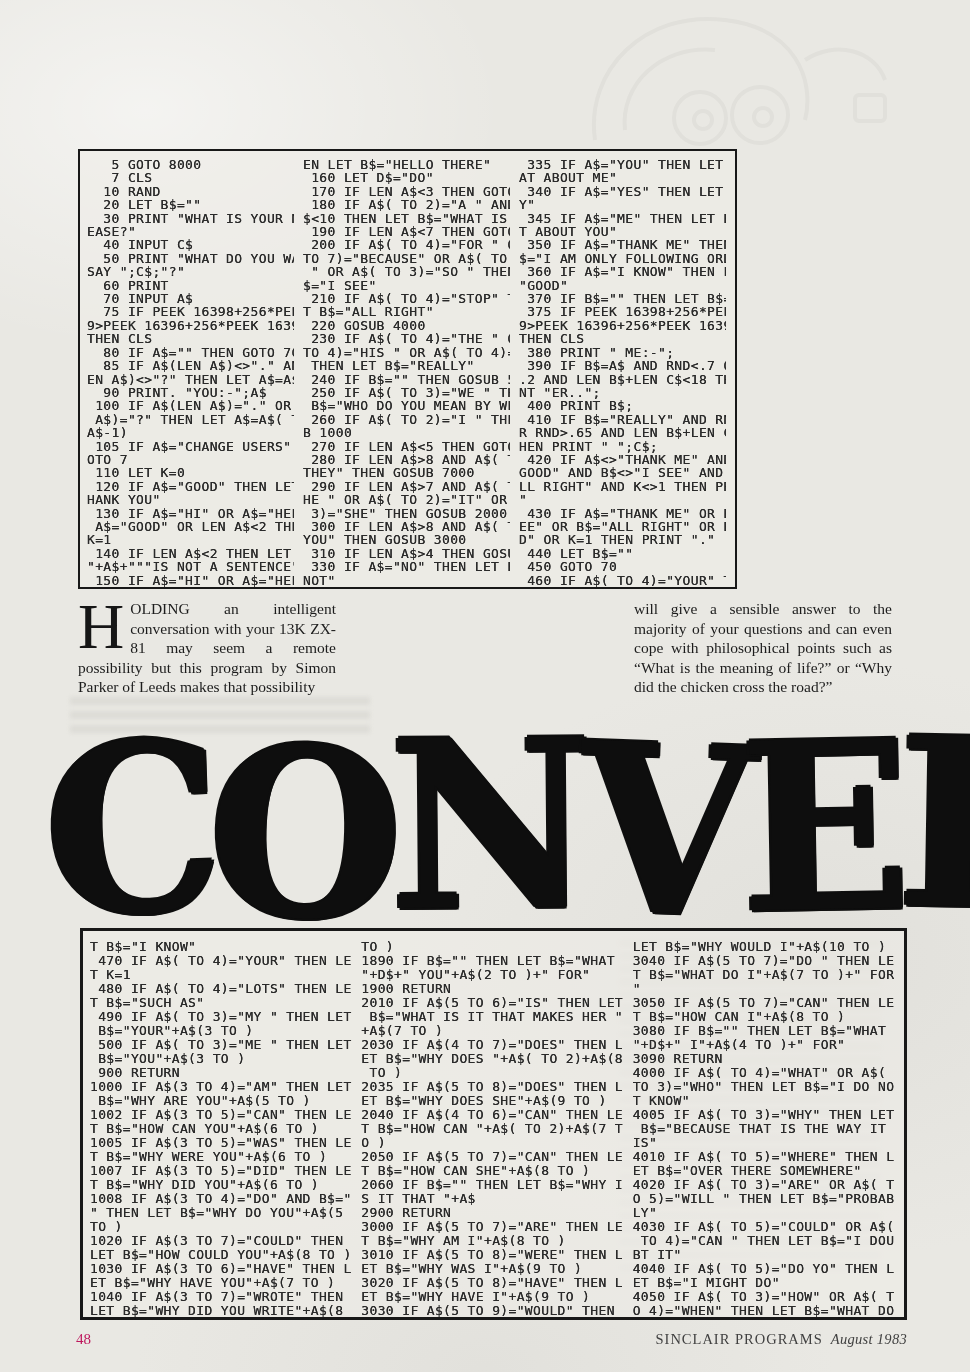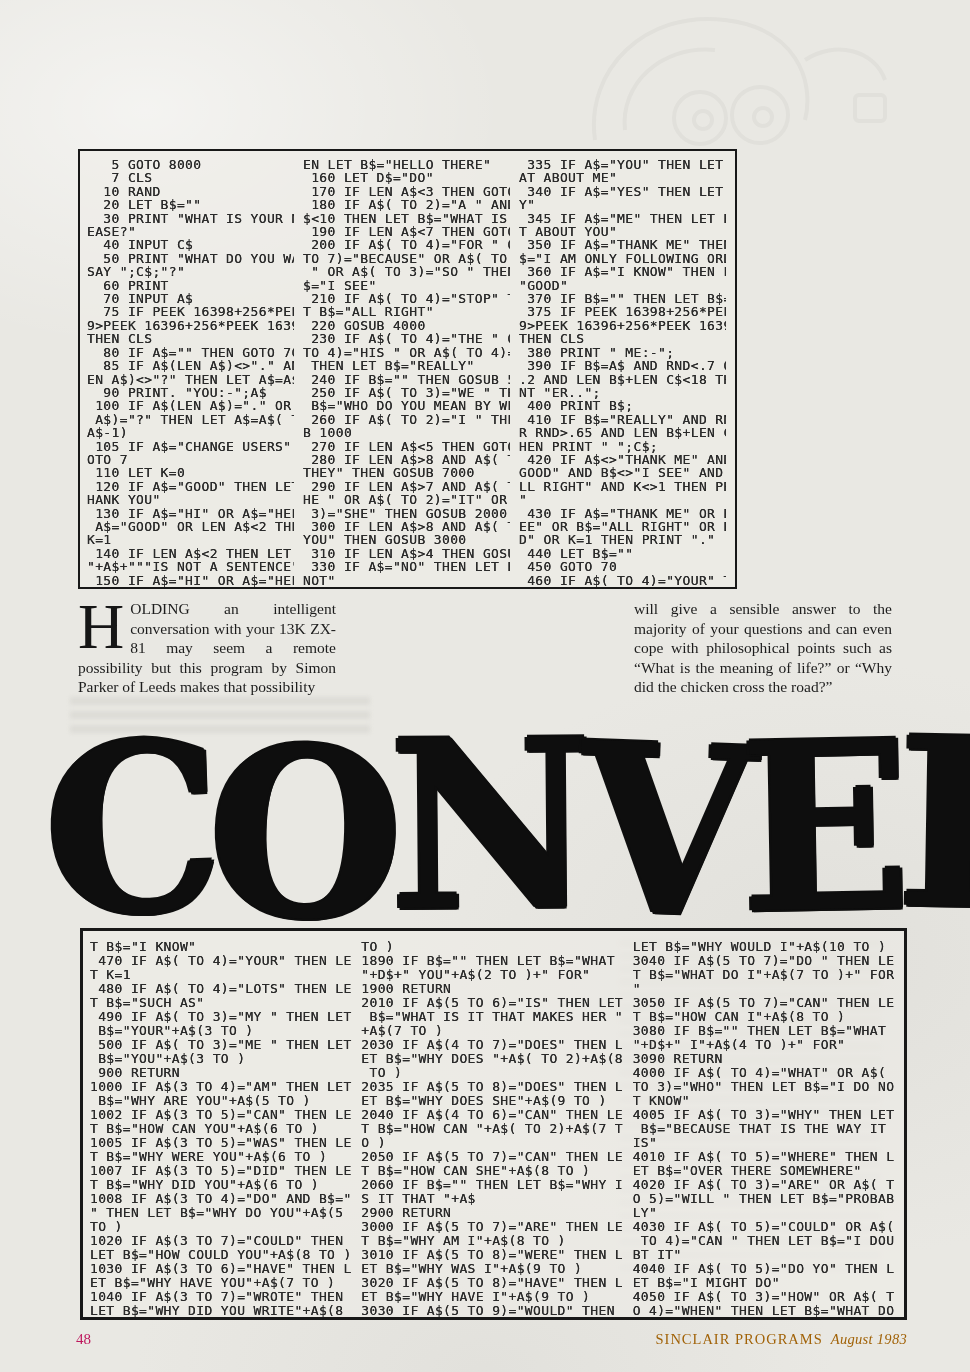--- a/index.html
+++ b/index.html
@@ -76,21 +76,21 @@
   .hl-3{transform:rotate(2deg) translateY(3px);}
   .hl-4{transform:rotate(-1deg) translateY(0);}
   .hl-5{transform:rotate(1deg) translateY(-3px);}
   
   .footer-left{
     position:absolute;left:76px;top:1331px;
     font-size:15px;color:#be185d;
   }
   .footer-right{
     position:absolute;right:63px;top:1331px;
-    font-size:14.5px;color:#a16207;letter-spacing:.5px;
+    font-size:14.5px;color:#404040;letter-spacing:.5px;
   }
   .footer-right .mag{letter-spacing:1px;}
   .footer-right .date{font-style:italic;margin-left:8px;letter-spacing:.3px;}
   
   .ghost-art{position:absolute;left:555px;top:0;opacity:.55;pointer-events:none;}
   .smudge{
     position:absolute;left:70px;top:697px;width:300px;height:42px;
     background:
       repeating-linear-gradient(180deg, rgba(150,148,142,.14) 0 8px, rgba(0,0,0,0) 8px 14px);
     filter:blur(2px);

